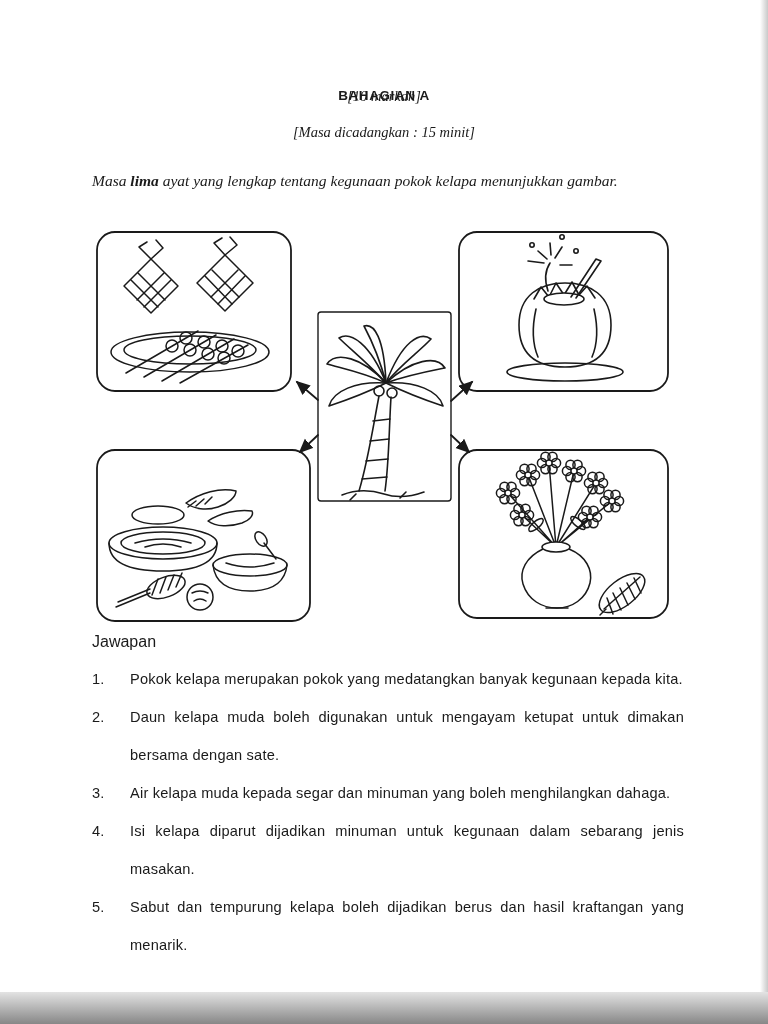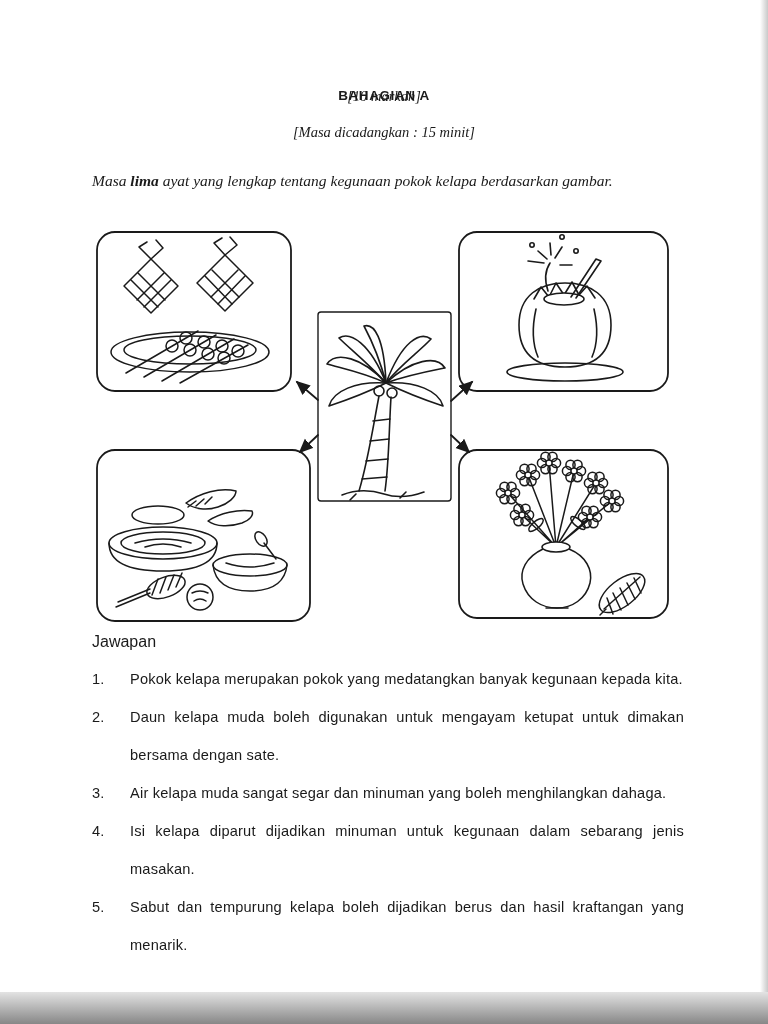--- a/index.html
+++ b/index.html
@@ -47,21 +47,21 @@
 
 <div id="page">
 
   <div class="center-line title">BAHAGIAN A</div>
   <div class="center-line marks">[10 markah]</div>
   <div class="center-line time">[Masa dicadangkan : 15 minit]</div>
 
   <div class="instr" style="top:172px">
     <span>Masa</span>
     <b>lima</b>
-    <span>ayat yang lengkap tentang kegunaan pokok kelapa berdasarkan gambar.</span>
+    <span>ayat yang lengkap tentang kegunaan pokok kelapa menunjukkan gambar.</span>
   </div>
 
   <svg class="diagram-svg" width="768" height="400" viewBox="0 0 768 400">
     <defs>
       <marker id="ah" markerWidth="10" markerHeight="10" refX="7" refY="3.5" orient="auto">
         <path d="M0,0 L8,3.5 L0,7 Z" fill="#1a1a1a" stroke="none"></path>
       </marker>
       <g id="flw">
         <circle cx="7" cy="0" r="4.6"></circle>
         <circle cx="3.5" cy="6.1" r="4.6"></circle>
@@ -188,21 +188,21 @@
     <div class="answer-row">
       <span class="num">1.</span>
       <span class="txt">Pokok kelapa merupakan pokok yang medatangkan banyak kegunaan kepada kita.</span>
     </div>
     <div class="answer-row">
       <span class="num">2.</span>
       <span class="txt">Daun kelapa muda boleh digunakan untuk mengayam ketupat untuk dimakan bersama dengan sate.</span>
     </div>
     <div class="answer-row">
       <span class="num">3.</span>
-      <span class="txt">Air kelapa muda sangat segar dan minuman yang boleh menghilangkan dahaga.</span>
+      <span class="txt">Air kelapa muda kepada segar dan minuman yang boleh menghilangkan dahaga.</span>
     </div>
     <div class="answer-row">
       <span class="num">4.</span>
       <span class="txt">Isi kelapa diparut dijadikan minuman untuk kegunaan dalam sebarang jenis masakan.</span>
     </div>
     <div class="answer-row">
       <span class="num">5.</span>
       <span class="txt">Sabut dan tempurung kelapa boleh dijadikan berus dan hasil kraftangan yang menarik.</span>
     </div>
   </div>

